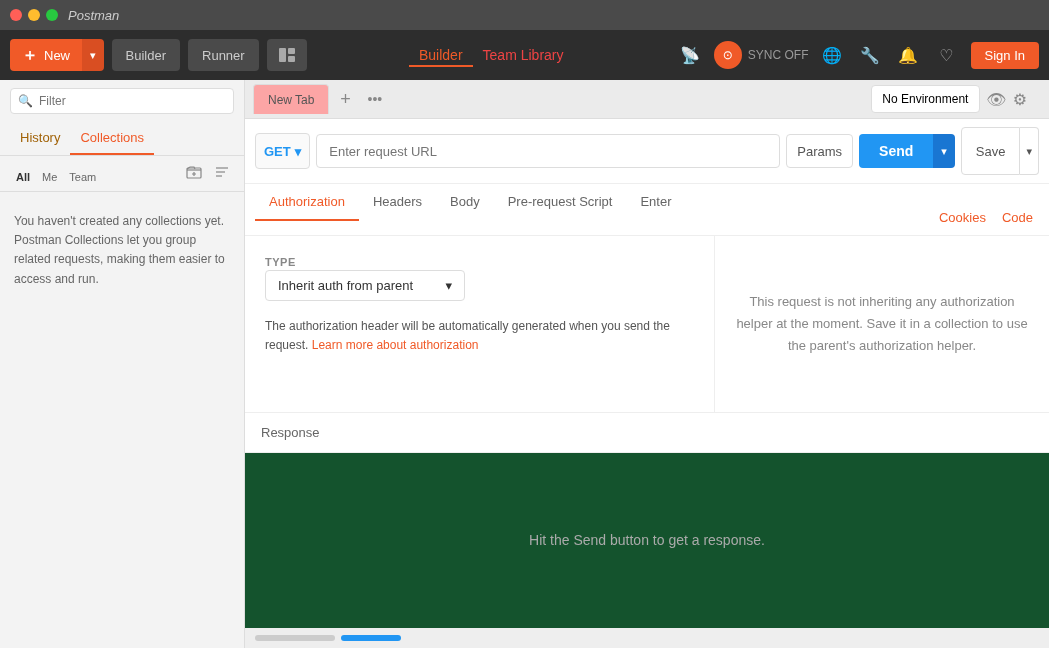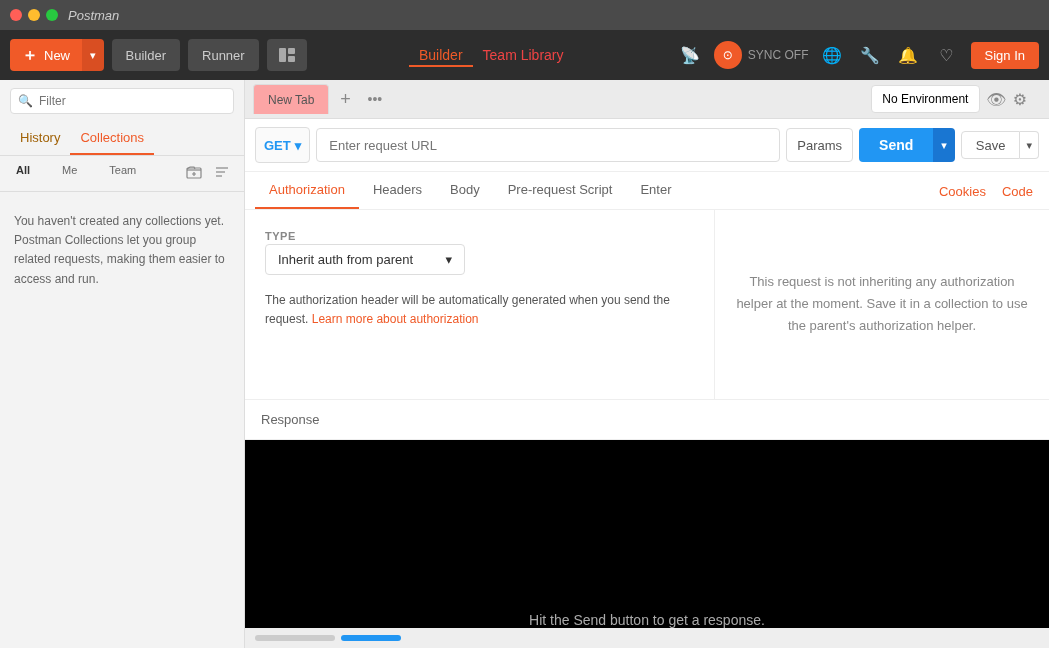--- a/index.html
+++ b/index.html
@@ -105,21 +105,21 @@
       border-radius: 4px;
       font-size: 12px;
       background: white;
       outline: none;
     }
     .search-wrap { position: relative; }
     .search-wrap .search-icon-inner { position: absolute; left: 8px; top: 50%; transform: translateY(-50%); color: #aaa; font-size: 12px; }
     #sidebar-tabs { display: flex; padding: 0 10px; border-bottom: 1px solid #ddd; }
     .sidebar-tab { padding: 8px 10px; font-size: 13px; color: #a16207; cursor: pointer; }
     .sidebar-tab.active { color: #f05a28; border-bottom: 2px solid #f05a28; font-weight: 500; }
-    #sidebar-filter { display: flex; align-items: flex-start; padding: 6px 10px; border-bottom: 1px solid #ddd; gap: 20px; }
+    #sidebar-filter { display: flex; align-items: flex-end; padding: 6px 10px; border-bottom: 1px solid #ddd; gap: 0; }
     .filter-btn { font-size: 11px; padding: 2px 6px; cursor: pointer; border: none; background: none; color: #666; border-radius: 3px; }
     .filter-btn.active { color: #333; font-weight: 600; }
     .filter-actions { margin-left: auto; display: flex; gap: 4px; }
     .filter-icon-btn { background: none; border: none; color: #888; cursor: pointer; font-size: 14px; padding: 2px 4px; }
     #sidebar-empty { padding: 20px 14px; color: #666; font-size: 12px; line-height: 1.6; }
 
     
     #content { flex: 1; background: white; display: flex; flex-direction: column; overflow: hidden; }
 
     
@@ -159,31 +159,31 @@
       padding: 6px 12px;
       font-size: 13px;
       color: #999;
       height: 34px;
       outline: none;
     }
     .params-btn { background: none; border: 1px solid #ddd; border-radius: 4px; padding: 6px 10px; color: #555; cursor: pointer; font-size: 13px; height: 34px; }
     .send-group { display: flex; height: 34px; }
     .send-btn { background: #2196f3; color: white; border: none; padding: 0 20px; font-size: 14px; font-weight: 600; cursor: pointer; border-radius: 4px 0 0 4px; }
     .send-dropdown { background: #1976d2; color: white; border: none; padding: 0 8px; cursor: pointer; border-radius: 0 4px 4px 0; font-size: 11px; }
-    .save-group { display: flex; height: 28px; }
+    .save-group { display: flex; height: 48px; }
     .save-btn { background: white; border: 1px solid #ddd; color: #555; padding: 0 14px; font-size: 13px; cursor: pointer; border-radius: 4px 0 0 4px; }
     .save-dropdown { background: white; border: 1px solid #ddd; border-left: none; color: #555; padding: 0 6px; cursor: pointer; font-size: 11px; border-radius: 0 4px 4px 0; }
     .eye-btn { background: none; border: none; color: #888; cursor: pointer; font-size: 16px; }
     .gear-btn { background: none; border: none; color: #888; cursor: pointer; font-size: 16px; }
 
     
-    #request-tabs { display: flex; padding: 0 10px; border-bottom: 1px solid #eee; background: white; align-items: flex-end; }
+    #request-tabs { display: flex; padding: 0 10px; border-bottom: 1px solid #eee; background: white; align-items: flex-start; }
     .req-tab { padding: 10px 14px; font-size: 13px; color: #666; cursor: pointer; border-bottom: 2px solid transparent; }
     .req-tab.active { color: #f05a28; border-bottom: 2px solid #f05a28; font-weight: 500; }
-    .req-tab-right { margin-left: auto; display: flex; gap: 4px; }
+    .req-tab-right { margin-left: auto; display: flex; gap: 4px; margin-top: 16px; }
     .req-tab-link { color: #f05a28; font-size: 13px; cursor: pointer; padding: 10px 6px; }
 
     
     #auth-content { display: flex; flex: 1; border-bottom: 1px solid #eee; }
     #auth-left { width: 470px; padding: 20px; border-right: 1px solid #eee; }
     .type-label { font-size: 11px; color: #888; font-weight: 600; margin-bottom: 2px; letter-spacing: 0.5px; }
     .type-select {
       width: 100%;
       max-width: 200px;
       border: 1px solid #ddd;
@@ -195,21 +195,21 @@
       display: flex; align-items: center; justify-content: space-between;
     }
     .auth-desc { margin-top: 16px; font-size: 12px; color: #555; line-height: 1.6; }
     .auth-link { color: #f05a28; text-decoration: none; }
     #auth-right { flex: 1; display: flex; align-items: center; justify-content: center; padding: 20px; }
     .auth-info-text { text-align: center; color: #888; font-size: 13px; line-height: 1.7; max-width: 500px; }
 
     
     #response-area { padding: 12px 16px; border-bottom: 1px solid #eee; }
     .response-label { font-size: 13px; color: #666; font-weight: 500; }
-    #response-body { flex: 1; display: flex; align-items: flex-end; justify-content: center; background: #000000; }
+    #response-body { flex: 1; display: flex; align-items: center; justify-content: center; background: #14532d; }
     .response-empty-text { color: #aaa; font-size: 14px; }
 
     
     #response-scroll { height: 20px; background: #eee; display: flex; align-items: center; padding: 0 10px; gap: 6px; }
     .scroll-piece { height: 6px; border-radius: 3px; }
 
     .select-dropdown {
       border: 1px solid #ddd;
       border-radius: 4px;
       padding: 6px 10px;

